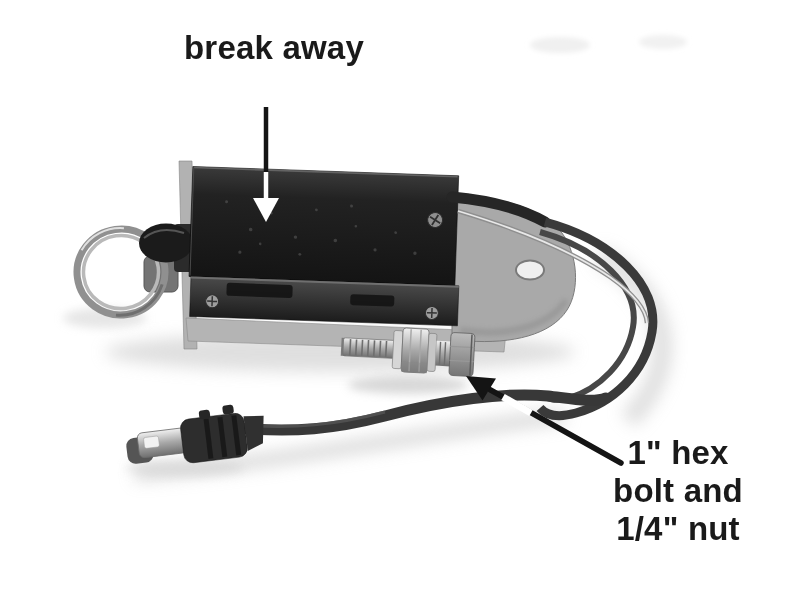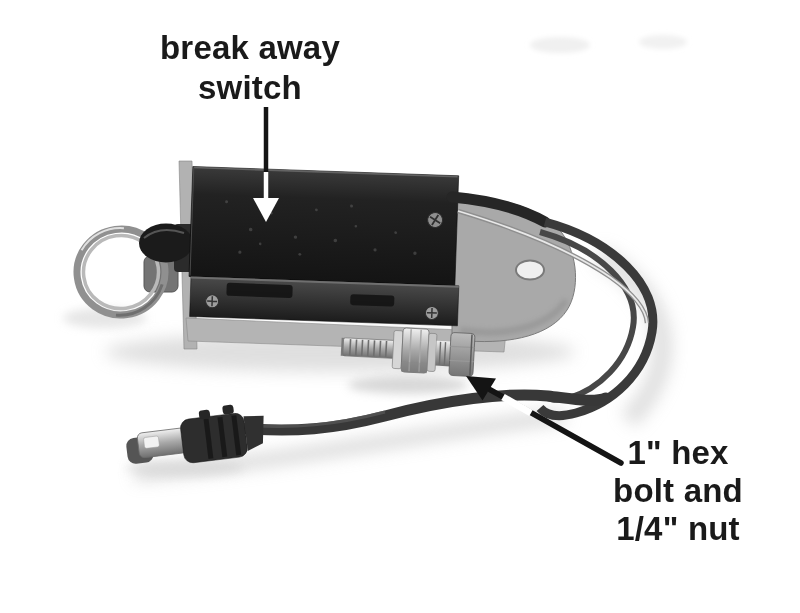--- a/index.html
+++ b/index.html
@@ -6,21 +6,21 @@
   .stage{
     position:relative;width:800px;height:613px;background:#ffffff;
     overflow:hidden;font-family:"Liberation Sans",sans-serif;
   }
   .stage svg{position:absolute;left:0;top:0;}
   .label{
     position:absolute;color:#1a1a1a;text-align:center;
     font-weight:700;font-family:"Liberation Sans",sans-serif;
     letter-spacing:0.2px;
   }
-  .label-switch{left:96px;top:28px;width:308px;font-size:33px;line-height:40px;}
+  .label-switch{left:120px;top:28px;width:308px;font-size:33px;line-height:40px;}
   .label-bolt{left:552px;top:434px;width:252px;font-size:33px;line-height:38px;}
 </style>
 </head>
 <body>
 
 <div class="stage">
 
   <svg width="800" height="613" viewBox="0 0 800 613">
     <defs>
       <linearGradient id="gradBox" x1="0" y1="0" x2="0" y2="1">
@@ -172,21 +172,20 @@
     </g>
     <g>
       <path d="M 621,463 L 487,388" stroke="#141414" stroke-width="5.5" stroke-linecap="round"></path>
       <path d="M 531,413 L 503,397" stroke="#ffffff" stroke-width="7"></path>
       <polygon points="466,376 496,378.5 482.5,400.5" fill="#141414"></polygon>
     </g>
   </svg>
 
   <div class="label label-switch">
     <div>break away</div>
-    <div>switch</div>
   </div>
   <div class="label label-bolt">
     <div>1" hex</div>
     <div>bolt and</div>
     <div>1/4" nut</div>
   </div>
 
 </div>
 
 </body></html>

